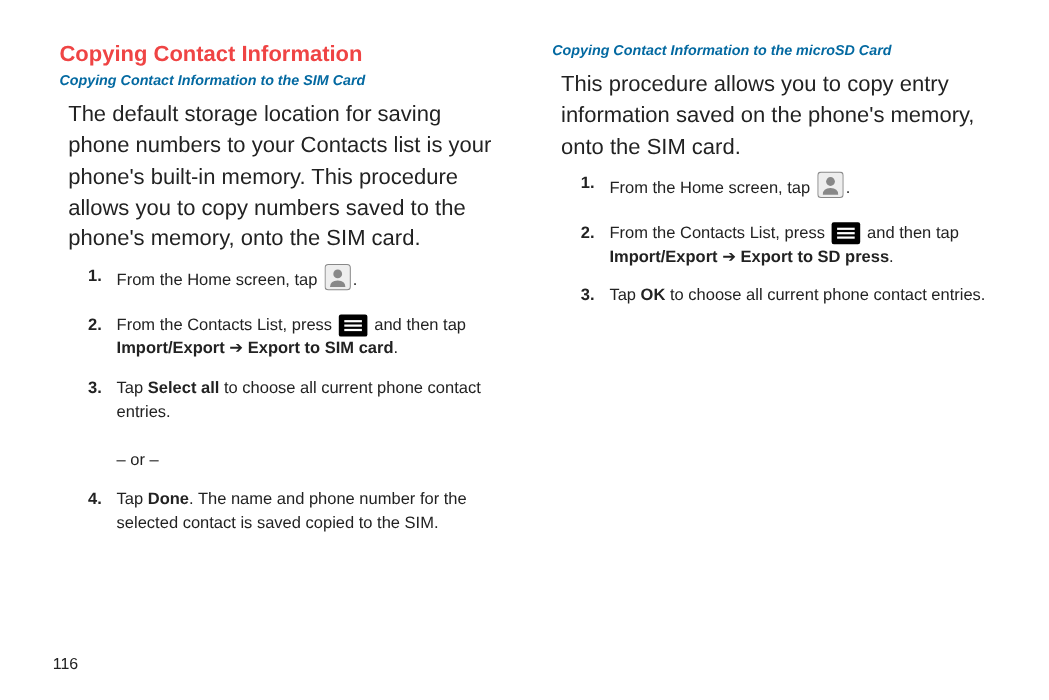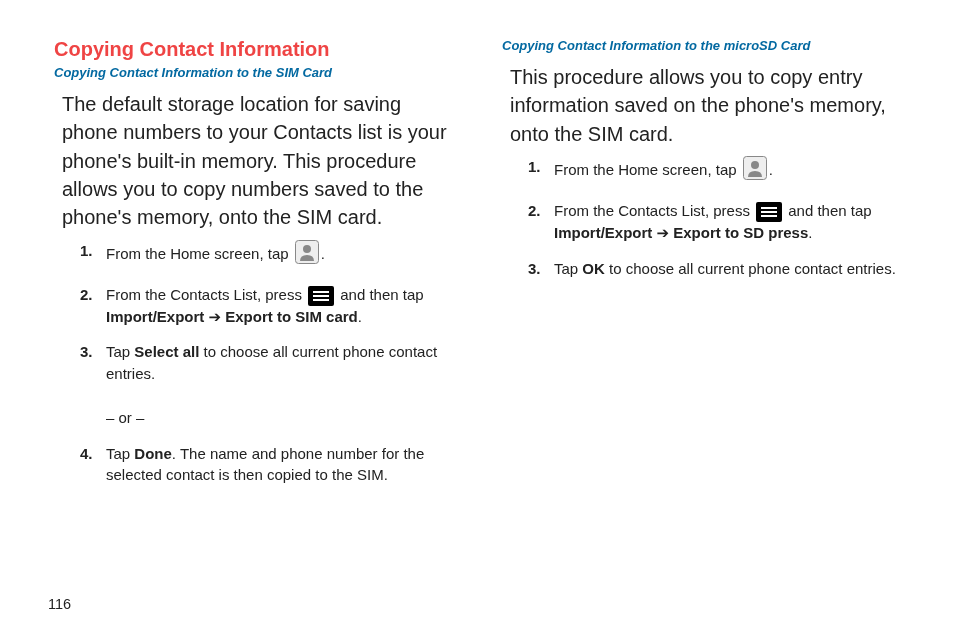--- a/index.html
+++ b/index.html
@@ -139,21 +139,21 @@
             </svg></span><span>.</span>
       </li>
       <li>
         <span>From the Contacts List, press </span><span class="icon icon-menu"></span><span> and then tap </span><strong>Import/Export</strong><span class="arrow"> ➔ </span><strong>Export to SIM card</strong><span>.</span>
       </li>
       <li>
         <span>Tap </span><strong>Select all</strong><span> to choose all current phone contact entries.</span>
         <span class="sub">– or –</span>
       </li>
       <li>
-        <span>Tap </span><strong>Done</strong><span>. The name and phone number for the selected contact is then copied to the SIM.</span>
+        <span>Tap </span><strong>Done</strong><span>. The name and phone number for the selected contact is saved copied to the SIM.</span>
       </li>
     </ol>
   </div>
 
   <div class="col">
     <h3>Copying Contact Information to the microSD Card</h3>
     <p class="body indent">This procedure allows you to copy entry information saved on the phone's memory, onto the SIM card.</p>
     <ol class="steps">
       <li>
         <span>From the Home screen, tap </span><span class="icon"><svg width="24" height="24">

